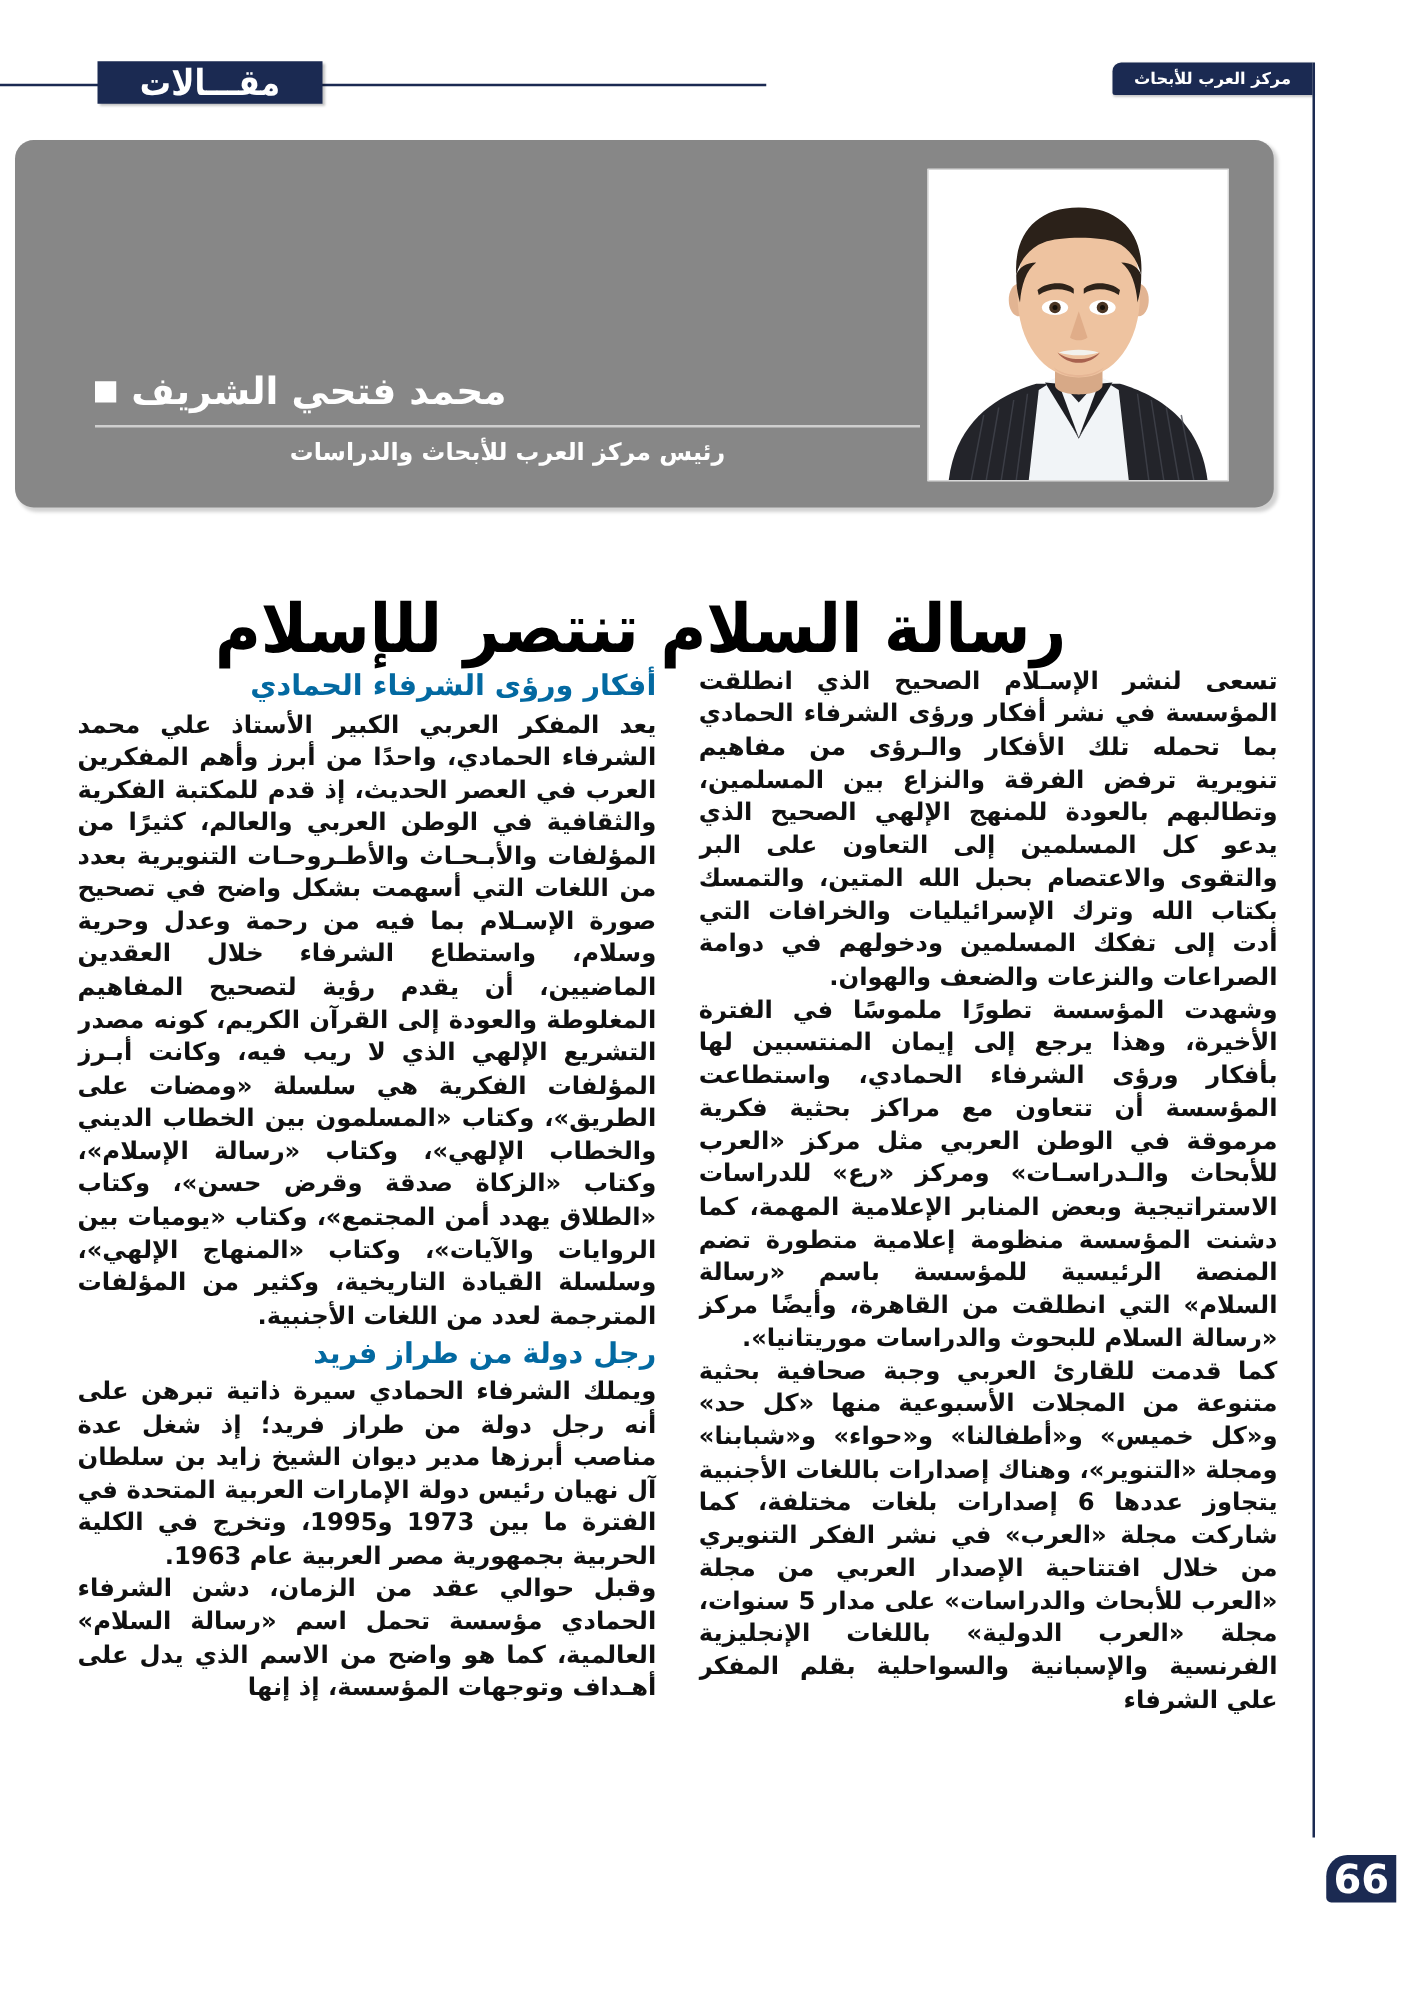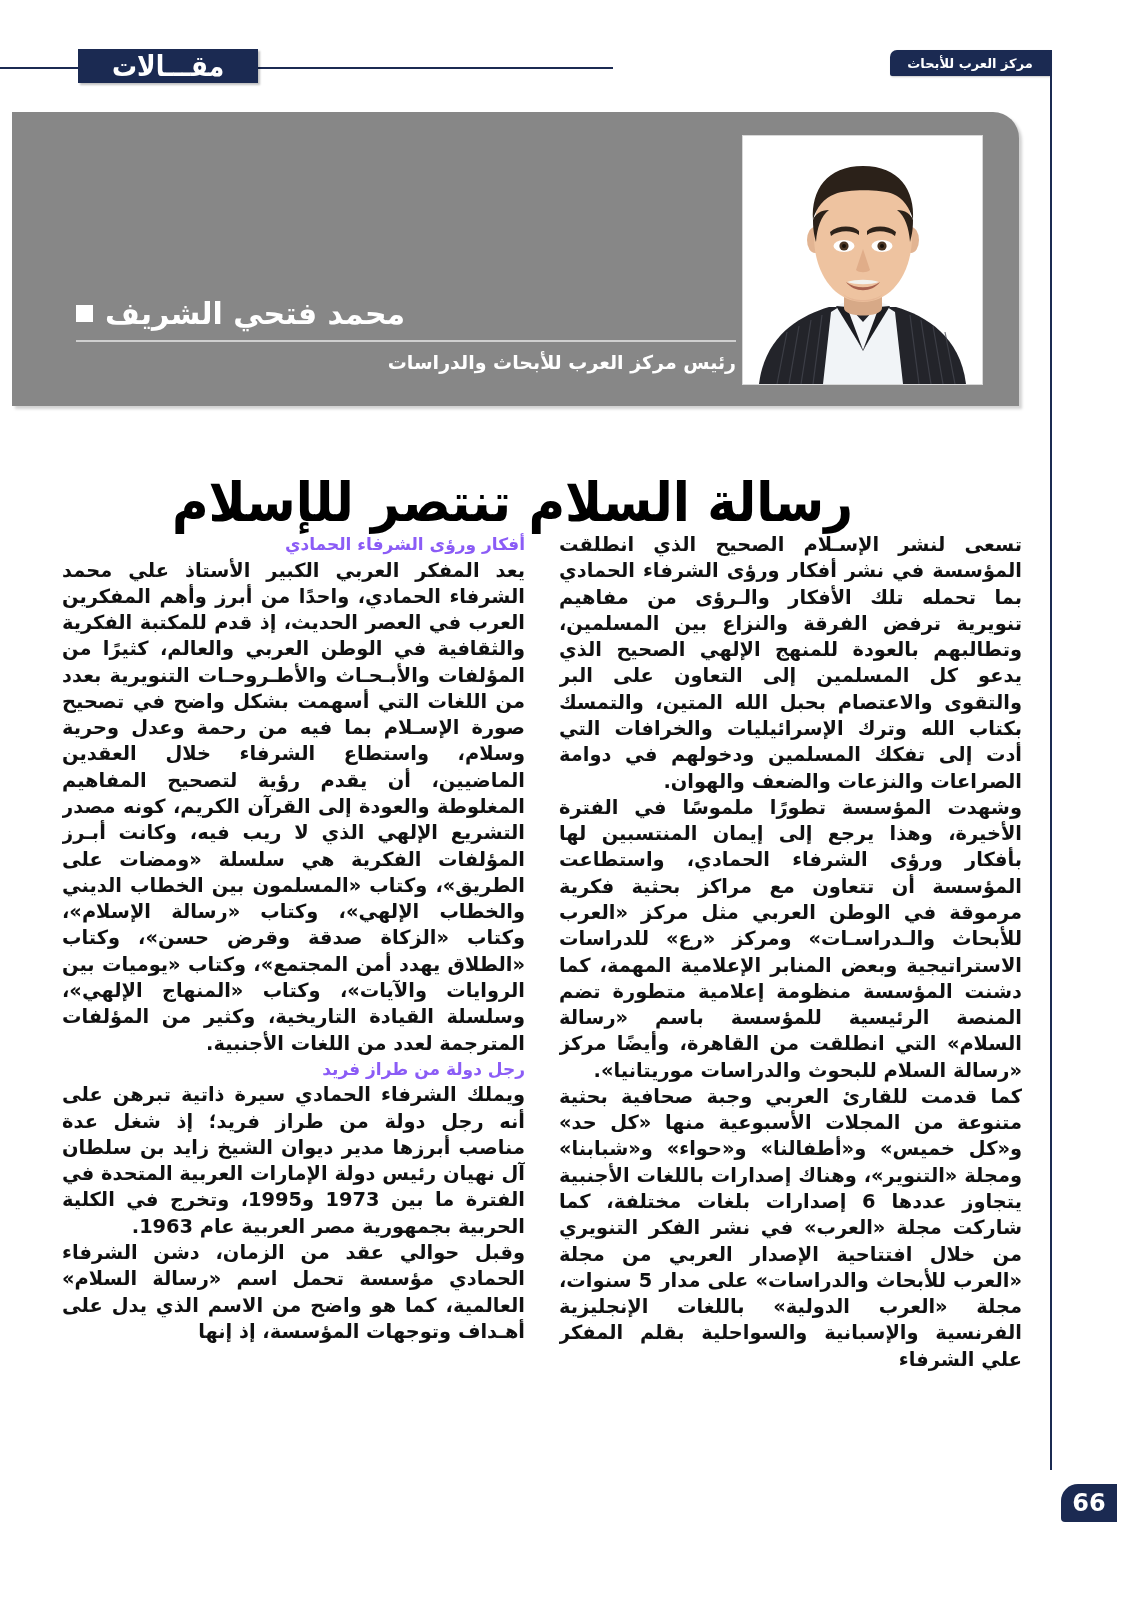--- a/index.html
+++ b/index.html
@@ -46,20 +46,21 @@
     background:#1b2a52;
   }
 
   
   #banner{
     position:absolute;left:12px;top:112px;
     width:1007px;height:294px;
     background:#878787;
     border-top-right-radius:26px;
     box-shadow:3px 3px 3px rgba(0,0,0,.18);
+    border-radius:15px;
   }
   #portrait{
     position:absolute;right:36px;top:23px;
     width:239px;height:248px;
     background:#ffffff;
     border:1px solid #d8d8d8;
     overflow:hidden;
   }
   #portrait svg{display:block;width:100%;height:100%;}
 
@@ -74,21 +75,21 @@
   }
   .author-name{
     color:#ffffff;font-size:30px;font-weight:bold;line-height:1.25;
     white-space:nowrap;
   }
   .author-divider{
     margin-top:7px;height:2px;background:#cfcfcf;width:100%;
   }
   .author-role{
     margin-top:9px;color:#ffffff;font-size:19px;font-weight:bold;
-    text-align:right;
+    text-align:center;
   }
 
   
   #article-title{
     position:absolute;left:0;top:440px;width:1025px;
     text-align:center;
     color:#000000;
     font-size:50px;font-weight:bold;
     letter-spacing:-1px;
     transform:scaleY(1.08);
@@ -105,36 +106,36 @@
     font-size:19.4px;
     line-height:1.355;
     color:#111111;
     text-align:justify;
     overflow:hidden;
   }
   .col p{margin:0;text-align:justify;text-align-last:right;}
   .col p.just{text-align:justify;font-weight:bold;}
   .sec-head{
     margin:0;
-    font-size:17px;font-weight:bold;
-    text-align:center;
-    color:#8b5cf6;
+    font-size:23px;font-weight:bold;
+    text-align:center;
+    color:#0369a1;
     line-height:1.5;
   }
 
   
   #page-num{
     position:absolute;right:14px;bottom:78px;
     width:56px;height:38px;
     background:#1b2a52;
     border-top-left-radius:17px;
     border-bottom-left-radius:4px;
     display:flex;align-items:center;justify-content:center;
   }
-  #page-num span{color:#ffffff;font-size:24px;font-weight:bold;}
+  #page-num span{color:#ffffff;font-size:32px;font-weight:bold;}
 
   .foot-rule{
     position:absolute;left:62px;bottom:98px;width:370px;height:2px;
     background:#1b2a52;opacity:0;
   }
 </style>
 </head>
 <body>
 
 <div id="header">

